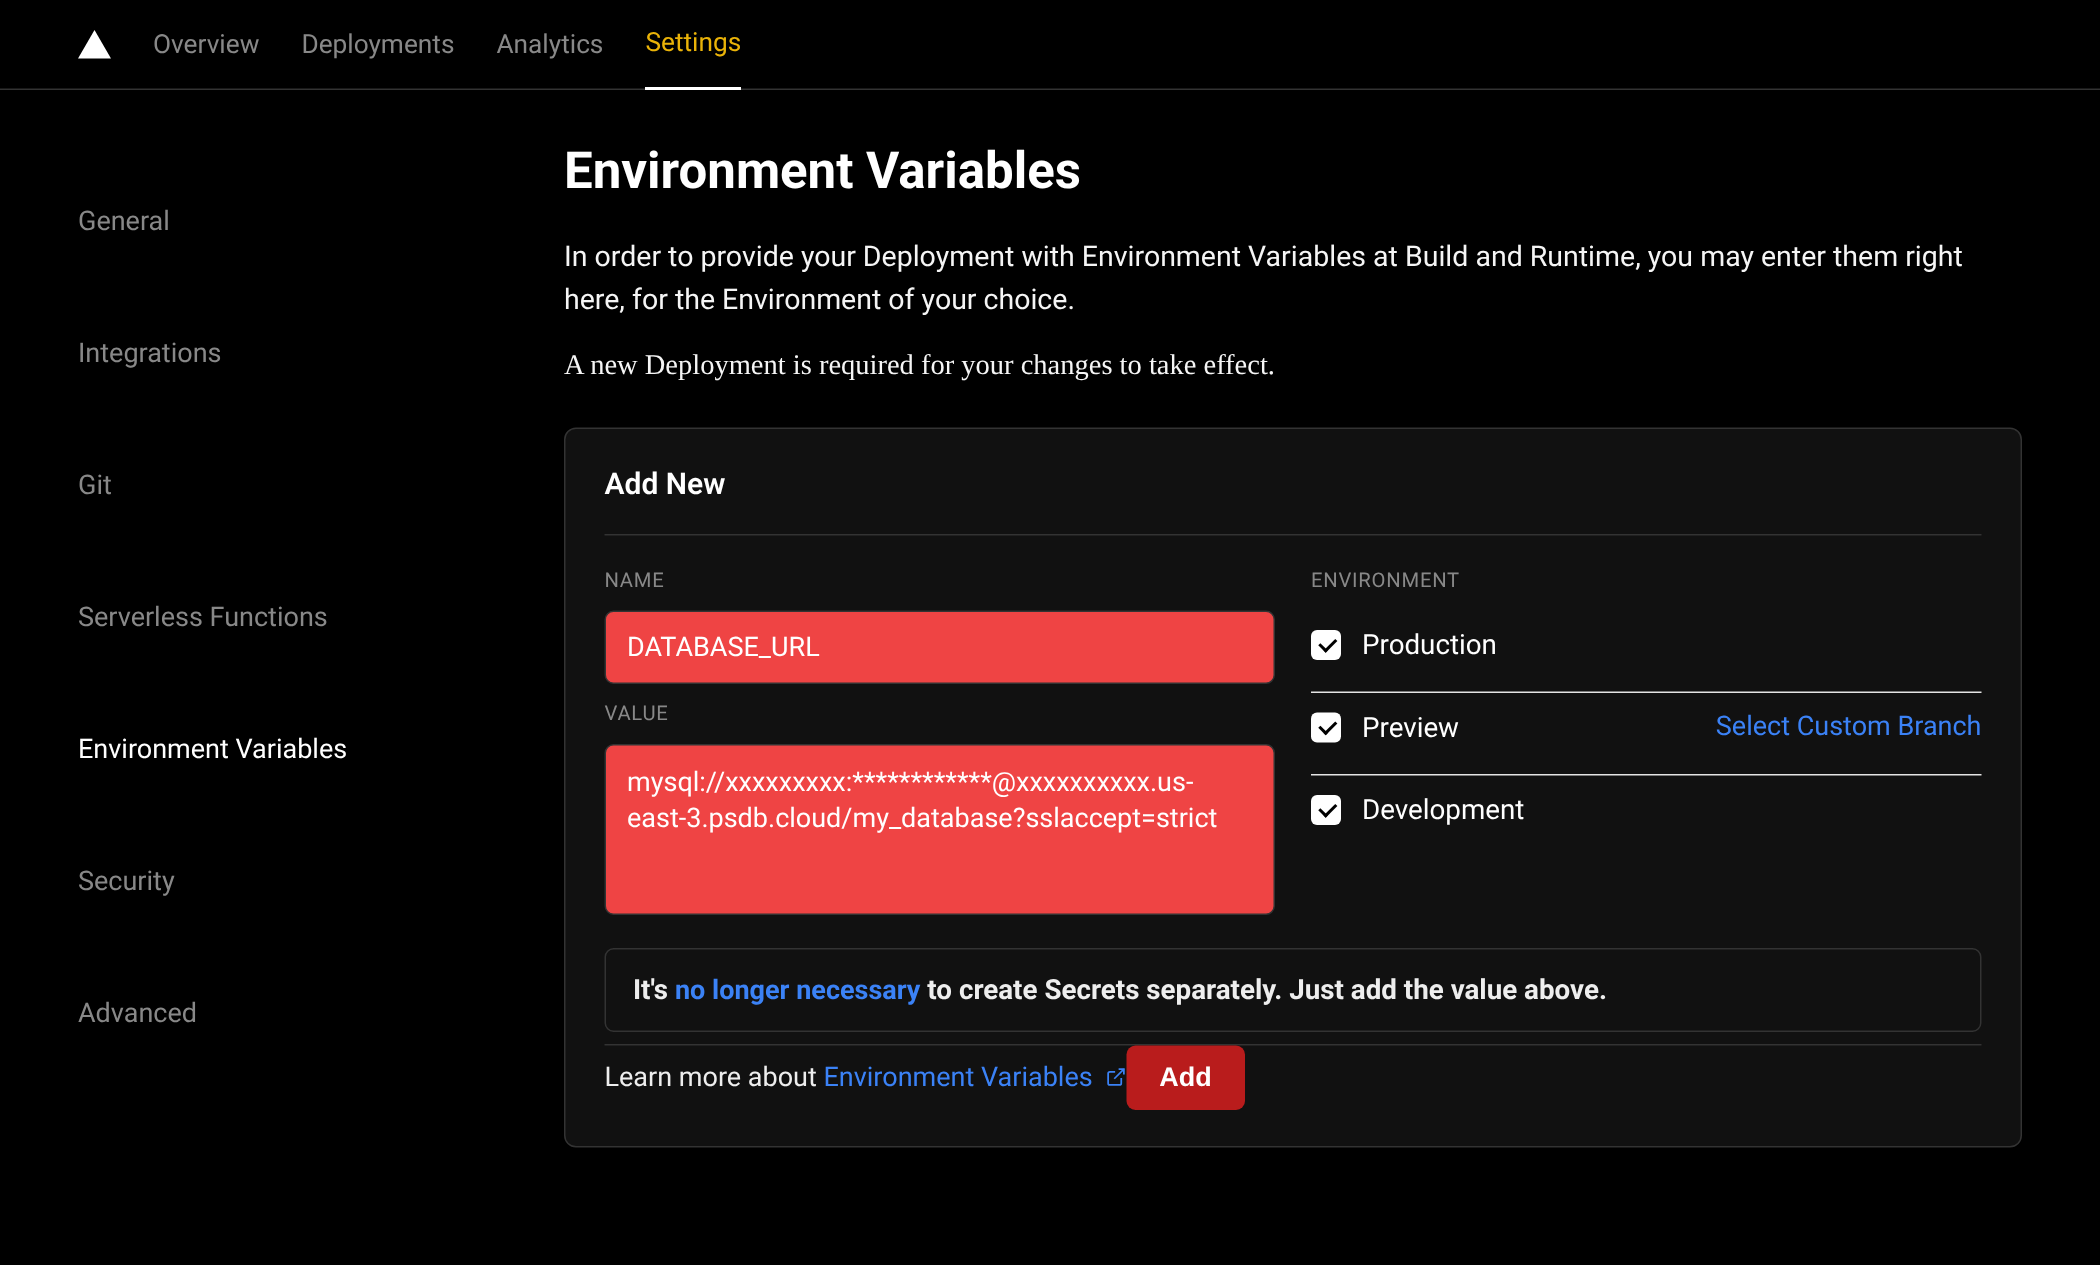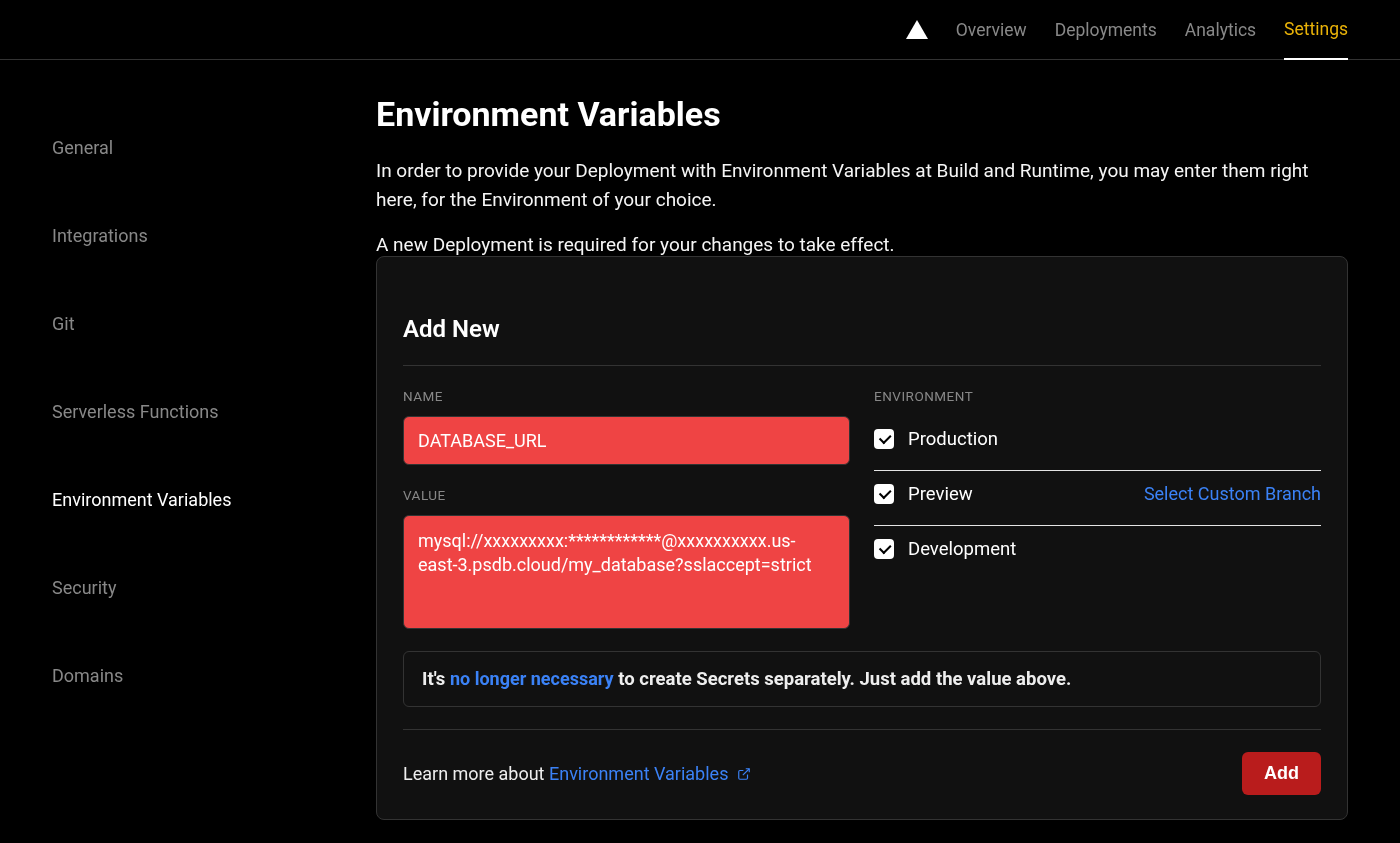--- a/index.html
+++ b/index.html
@@ -12,21 +12,20 @@
     }
 
     
     .topbar {
       display: flex;
       align-items: center;
       height: 60px;
       padding: 0 52px;
       border-bottom: 1px solid #333;
       gap: 28px;
-      justify-content: flex-end;
     }
     .logo-tri {
       width: 0; height: 0;
       border-left: 11px solid transparent;
       border-right: 11px solid transparent;
       border-bottom: 19px solid #fff;
     }
     .topnav-item {
       font-size: 17.5px;
       color: #888;
@@ -71,34 +70,35 @@
     }
     .page-desc {
       font-size: 19px;
       color: #f5f5f5;
       line-height: 1.55;
       margin-bottom: 18px;
     }
     .page-desc2 {
       font-size: 19px;
       color: #f5f5f5;
+      margin-bottom: 30px;
+      font-family: Liberation Serif, serif;
     }
 
     
     .card {
       background: #111;
       border: 1px solid #333;
       border-radius: 8px;
       padding: 24px 26px 24px 26px;
     }
     .card-title {
-      font-size: 24px;
+      font-size: 20px;
       font-weight: 600;
       padding-bottom: 22px;
-      margin-top: 34px;
     }
     .card-hr {
       height: 1px; background: #333; margin-bottom: 22px;
     }
     .form-row {
       display: flex;
       gap: 24px;
     }
     .col-left { flex: 1; max-width: 450px; }
     .col-right { flex: 1; }
@@ -117,21 +117,21 @@
       color: #fff;
       font-size: 18px;
       padding: 13px 14px;
       font-family: inherit;
     }
     textarea.input-box {
       height: 114px;
       resize: none;
       line-height: 1.35;
     }
-    .name-field { margin-bottom: 22px; }
+    .name-field { margin-bottom: 12px; }
 
     .env-row {
       display: flex;
       align-items: center;
       gap: 14px;
       padding: 12px 0 20px 0;
       border-bottom: 1px solid #e5e5e5;
       justify-content: space-between;
     }
     .env-row:last-child { border-bottom: none; }
@@ -158,24 +158,23 @@
       border: 1px solid #333;
       border-radius: 6px;
       padding: 16px 18px;
       font-size: 18.5px;
       color: #eee;
       font-weight: bold;
     }
 
     .card-footer {
       display: flex;
-      justify-content: space-between;
-      align-items: center;
-      padding-top: 22px;
-      margin-top: 22px;
+      justify-content: flex-start;
+      align-items: center;
+      margin-top: 8px;
       border-top: 1px solid #333;
     }
     .learn-more { font-size: 18px; color: #eee; }
     .ext-icon {
       display: inline-block;
       width: 14px; height: 14px;
       position: relative;
       top: 1px;
       margin-left: 4px;
     }
@@ -202,21 +201,21 @@
 </div>
 
 <div class="content">
   <div class="sidebar">
     <div class="sidebar-item">General</div>
     <div class="sidebar-item">Integrations</div>
     <div class="sidebar-item">Git</div>
     <div class="sidebar-item">Serverless Functions</div>
     <div class="sidebar-item active">Environment Variables</div>
     <div class="sidebar-item">Security</div>
-    <div class="sidebar-item">Domains</div>
+    <div class="sidebar-item">Advanced</div>
   </div>
 
   <div class="main">
     <h1 class="page-title">Environment Variables</h1>
     <p class="page-desc">In order to provide your Deployment with Environment Variables at Build and Runtime, you may enter them right here, for the Environment of your choice.</p>
     <p class="page-desc2">A new Deployment is required for your changes to take effect.</p>
 
     <div class="card">
       <div class="card-title">Add New</div>
       <div class="card-hr"></div>

